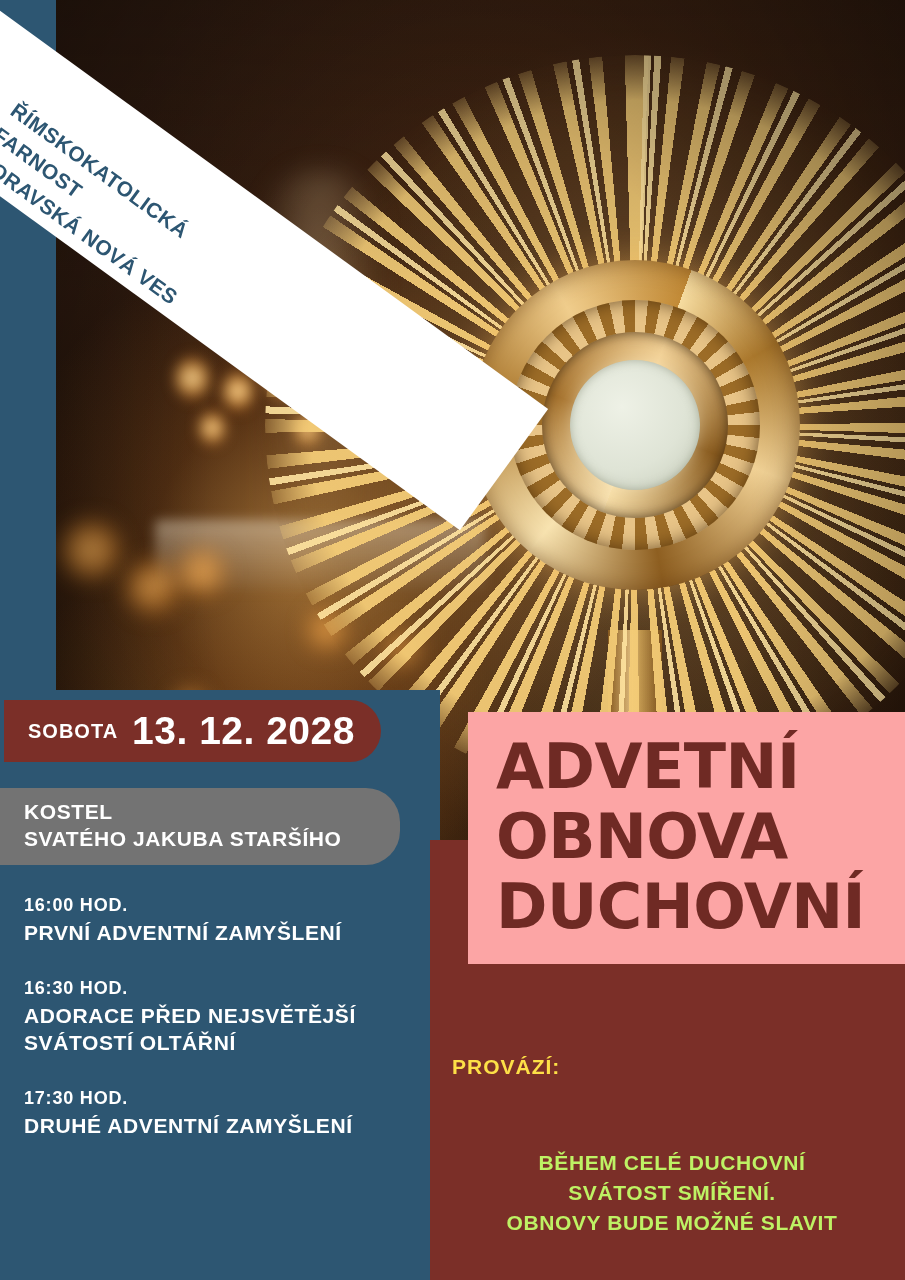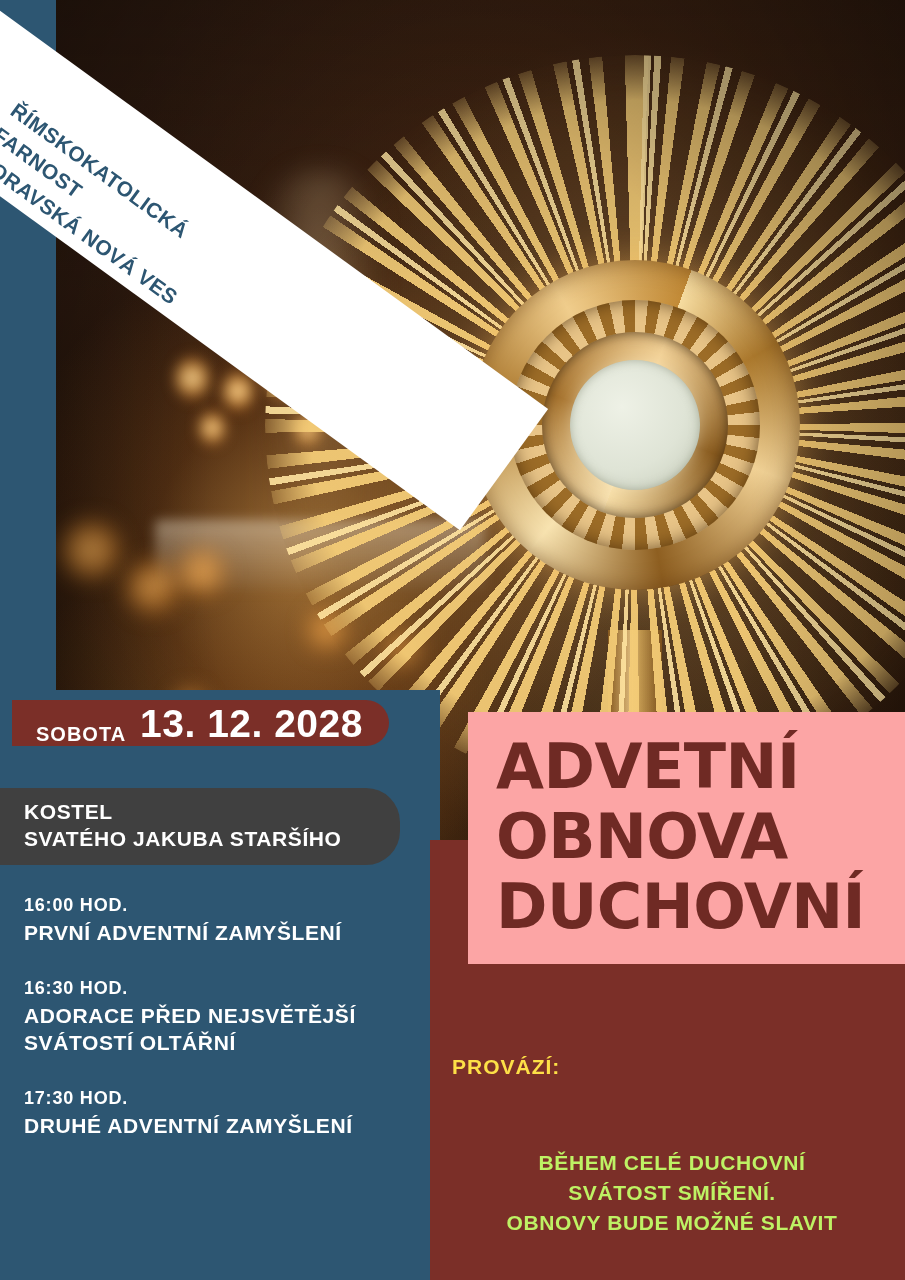--- a/index.html
+++ b/index.html
@@ -204,28 +204,28 @@
     left: 0;
     top: 690px;
     width: 440px;
     height: 590px;
     background: #2d5672;
   }
 
   
   .date-pill {
     position: absolute;
-    left: 12px;
+    left: 4px;
     top: 700px;
-    height: 46px;
+    height: 62px;
     padding: 0 26px 0 24px;
     background: #7b2f28;
     border-radius: 0 34px 34px 0;
     display: flex;
-    align-items: flex-end;
+    align-items: center;
     gap: 14px;
     color: #ffffff;
   }
   .date-pill .small {
     font-size: 20px;
     font-weight: 700;
     letter-spacing: 1px;
     text-transform: uppercase;
   }
   .date-pill .big {
@@ -234,21 +234,21 @@
     letter-spacing: 0.5px;
   }
 
   
   .church-pill {
     position: absolute;
     left: 0;
     top: 788px;
     width: 400px;
     padding: 10px 26px 12px 24px;
-    background: #404040;
+    background: #737373;
     border-radius: 0 34px 34px 0;
     color: #ffffff;
     font-weight: 700;
     font-size: 21px;
     line-height: 1.3;
     letter-spacing: 0.6px;
     text-transform: uppercase;
   }
 
   

